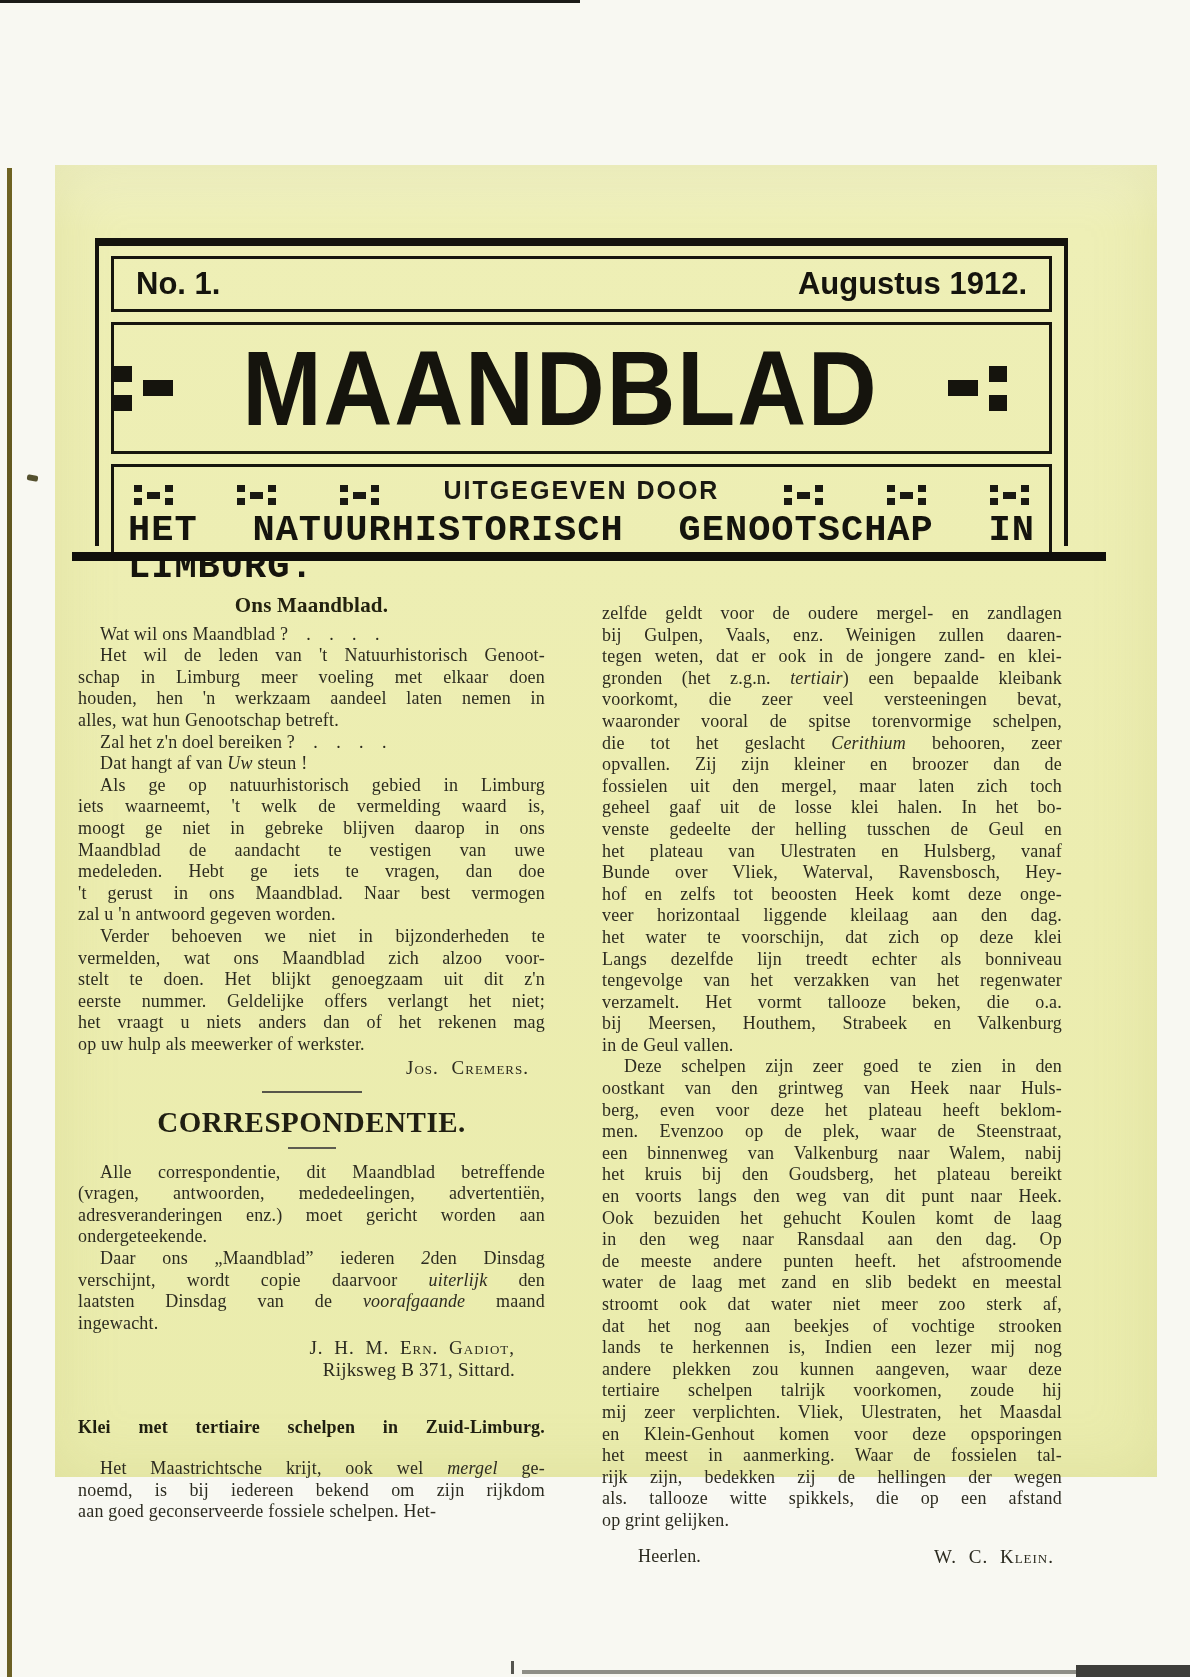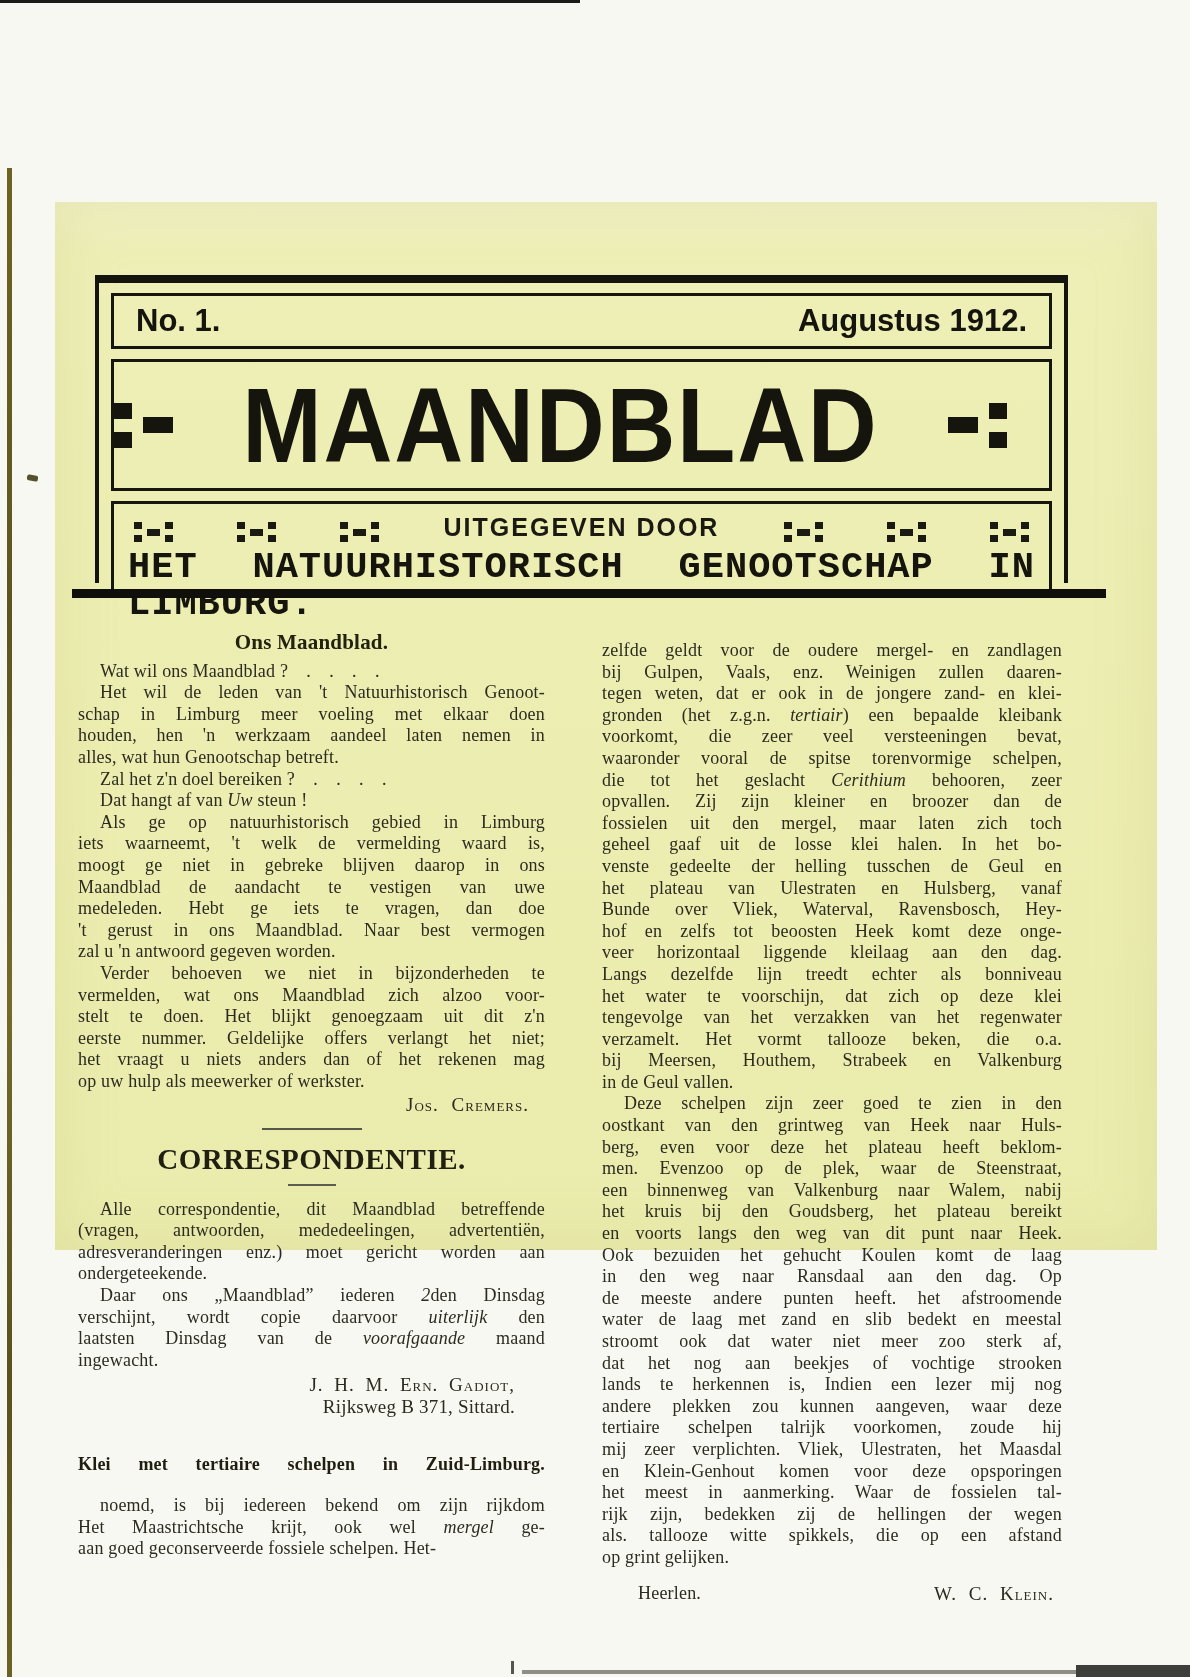--- a/index.html
+++ b/index.html
@@ -12,24 +12,23 @@
   .top-edge-line { position:absolute; left:0; top:0; width:580px; height:3px; background:#1b1b18; }
   .spine-line { position:absolute; left:7px; top:168px; width:5px; height:1509px;
     background:linear-gradient(180deg,#6f6322 0%,#5d5420 30%,#756a2b 55%,#5a511e 80%,#6c6125 100%); }
   .margin-tick { position:absolute; left:27px; top:475px; width:11px; height:6px; background:#55512f; transform:rotate(10deg); border-radius:2px; }
   .bottom-line-thin { position:absolute; left:522px; top:1670px; width:668px; height:4px; background:#8e8e86; }
   .bottom-line-dark { position:absolute; left:1076px; top:1665px; width:114px; height:12px; background:#3e3e3a; }
   .bottom-tick { position:absolute; left:511px; top:1661px; width:3px; height:13px; background:#55554f; }
 
   
   .page {
-    position:absolute; left:55px; top:165px; width:1102px; height:1048px;
+    position:absolute; left:55px; top:165px; width:1102px; height:1312px;
     background:linear-gradient(180deg,#f1f2c6 0%,#eeefb6 5%,#ecedb0 55%,#eaecad 100%);
     box-shadow:inset 0 0 60px rgba(190,190,110,0.25);
-    margin-top:37px;
   }
 
   
   .header-frame {
     position:absolute; left:40px; top:73px; width:965px; height:300px;
     border-top:8px solid #14130d; border-left:4px solid #14130d; border-right:4px solid #14130d;
   }
   .hbox { border:3px solid #16150e; margin:10px 12px 0 12px; }
   .box-issue {
     height:50px; display:flex; justify-content:space-between; align-items:center;
@@ -251,22 +250,22 @@
           <div class="line endline"><span>ingewacht.</span></div>
         </div>
       </div>
     <div class="sig-gadiot">
       <div class="nm">J. H. M. Ern. Gadiot,</div>
       <div class="ad">Rijksweg B 371, Sittard.</div>
     </div>
     <div class="h-klei">Klei met tertiaire schelpen in Zuid-Limburg.</div>
     <div class="art3-paras">
         <div class="para indent">
+          <div class="line"><span>Het Maastrichtsche krijt, ook wel </span><i>mergel</i><span> ge-</span></div>
           <div class="line"><span>noemd, is bij iedereen bekend om zijn rijkdom</span></div>
-          <div class="line"><span>Het Maastrichtsche krijt, ook wel </span><i>mergel</i><span> ge-</span></div>
           <div class="line endline"><span>aan goed geconserveerde fossiele schelpen. Het-</span></div>
         </div>
       </div>
   </div>
 
   <div class="col col-right">
     <div>
         <div class="para">
           <div class="line"><span>zelfde geldt voor de oudere mergel- en zandlagen</span></div>
           <div class="line"><span>bij Gulpen, Vaals, enz. Weinigen zullen daaren-</span></div>
@@ -276,22 +275,22 @@
           <div class="line"><span>waaronder vooral de spitse torenvormige schelpen,</span></div>
           <div class="line"><span>die tot het geslacht </span><i>Cerithium</i><span> behooren, zeer</span></div>
           <div class="line"><span>opvallen. Zij zijn kleiner en broozer dan de</span></div>
           <div class="line"><span>fossielen uit den mergel, maar laten zich toch</span></div>
           <div class="line"><span>geheel gaaf uit de losse klei halen. In het bo-</span></div>
           <div class="line"><span>venste gedeelte der helling tusschen de Geul en</span></div>
           <div class="line"><span>het plateau van Ulestraten en Hulsberg, vanaf</span></div>
           <div class="line"><span>Bunde over Vliek, Waterval, Ravensbosch, Hey-</span></div>
           <div class="line"><span>hof en zelfs tot beoosten Heek komt deze onge-</span></div>
           <div class="line"><span>veer horizontaal liggende kleilaag aan den dag.</span></div>
+          <div class="line"><span>het water te voorschijn, dat zich op deze klei</span></div>
           <div class="line"><span>Langs dezelfde lijn treedt echter als bonniveau</span></div>
-          <div class="line"><span>het water te voorschijn, dat zich op deze klei</span></div>
           <div class="line"><span>tengevolge van het verzakken van het regenwater</span></div>
           <div class="line"><span>verzamelt. Het vormt tallooze beken, die o.a.</span></div>
           <div class="line"><span>bij Meersen, Houthem, Strabeek en Valkenburg</span></div>
           <div class="line endline"><span>in de Geul vallen.</span></div>
         </div>
         <div class="para indent p-gap0">
           <div class="line"><span>Deze schelpen zijn zeer goed te zien in den</span></div>
           <div class="line"><span>oostkant van den grintweg van Heek naar Huls-</span></div>
           <div class="line"><span>berg, even voor deze het plateau heeft beklom-</span></div>
           <div class="line"><span>men. Evenzoo op de plek, waar de Steenstraat,</span></div>

